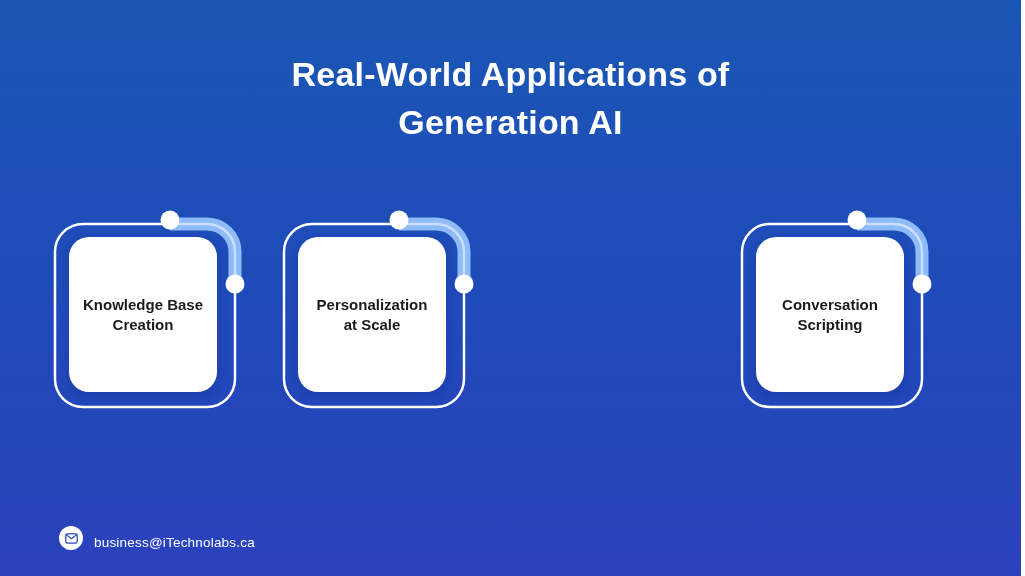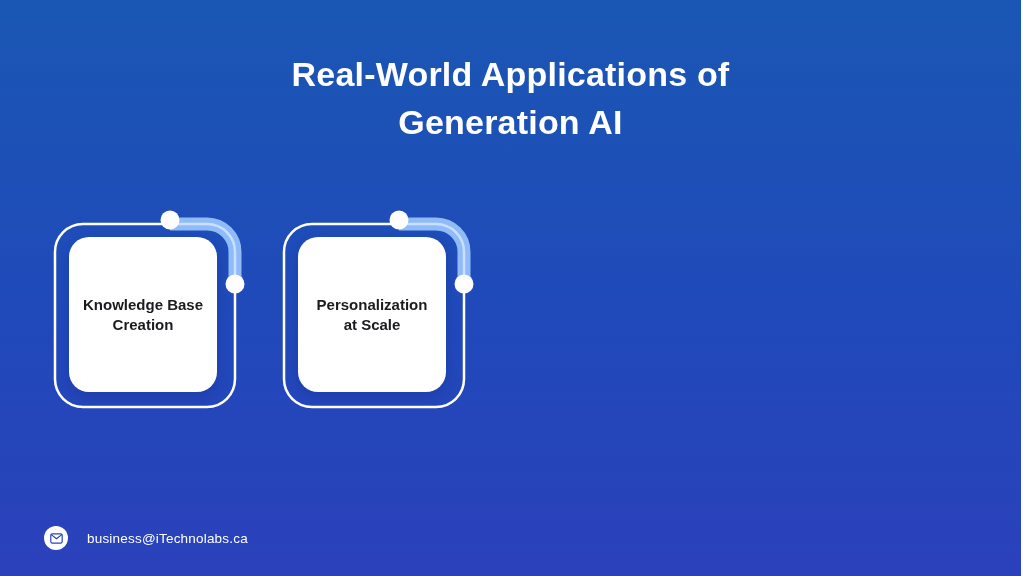--- a/index.html
+++ b/index.html
@@ -60,25 +60,25 @@
   }
   .card-label {
     padding: 0 12px;
     color: #1B1B1F;
     font-size: 15px;
     line-height: 20px;
     font-weight: 600;
   }
   .footer {
     position: absolute;
-    left: 44px;
+    left: 59px;
     top: 526px;
     display: flex;
-    align-items: center;
-    gap: 19px;
+    align-items: flex-end;
+    gap: 11px;
   }
   .email-icon-circle {
     width: 24px;
     height: 24px;
     border-radius: 50%;
     background: #FFFFFF;
     display: flex;
     align-items: center;
     justify-content: center;
   }
@@ -119,20 +119,32 @@
       <path d="M 117 14 H 154 A 28 28 0 0 1 182 42 V 74" fill="none" stroke="#CBDFFD" stroke-width="2.5"></path>
       <circle cx="117" cy="10" r="9.5" fill="#FFFFFF"></circle>
       <circle cx="182" cy="74" r="9.5" fill="#FFFFFF"></circle>
     </svg>
     <div class="card-body">
       <div class="card-label">Personalization at Scale</div>
     </div>
   </div>
 
 
+  <div class="card card-4">
+    <svg class="frame" viewBox="0 0 200 200">
+      <rect x="2" y="14" width="180" height="183" rx="28" fill="none" stroke="#FFFFFF" stroke-width="2.5"></rect>
+      <path d="M 117 14 H 154 A 28 28 0 0 1 182 42 V 74" fill="none" stroke="#8FBBF8" stroke-width="13"></path>
+      <path d="M 117 14 H 154 A 28 28 0 0 1 182 42 V 74" fill="none" stroke="#CBDFFD" stroke-width="2.5"></path>
+      <circle cx="117" cy="10" r="9.5" fill="#FFFFFF"></circle>
+      <circle cx="182" cy="74" r="9.5" fill="#FFFFFF"></circle>
+    </svg>
+    <div class="card-body">
+      <div class="card-label">Conversation Scripting</div>
+    </div>
+  </div>
 
   <div class="footer">
     <div class="email-icon-circle">
       <svg width="13" height="11" viewBox="0 0 13 11">
         <rect x="0.8" y="0.8" width="11.4" height="9.4" rx="1.6" fill="none" stroke="#2A44BB" stroke-width="1.2"></rect>
         <path d="M 1.2 1.6 L 6.5 5.8 L 11.8 1.6" fill="none" stroke="#2A44BB" stroke-width="1.2" stroke-linecap="round" stroke-linejoin="round"></path>
       </svg>
     </div>
     <div class="email-text">business@iTechnolabs.ca</div>
   </div>

